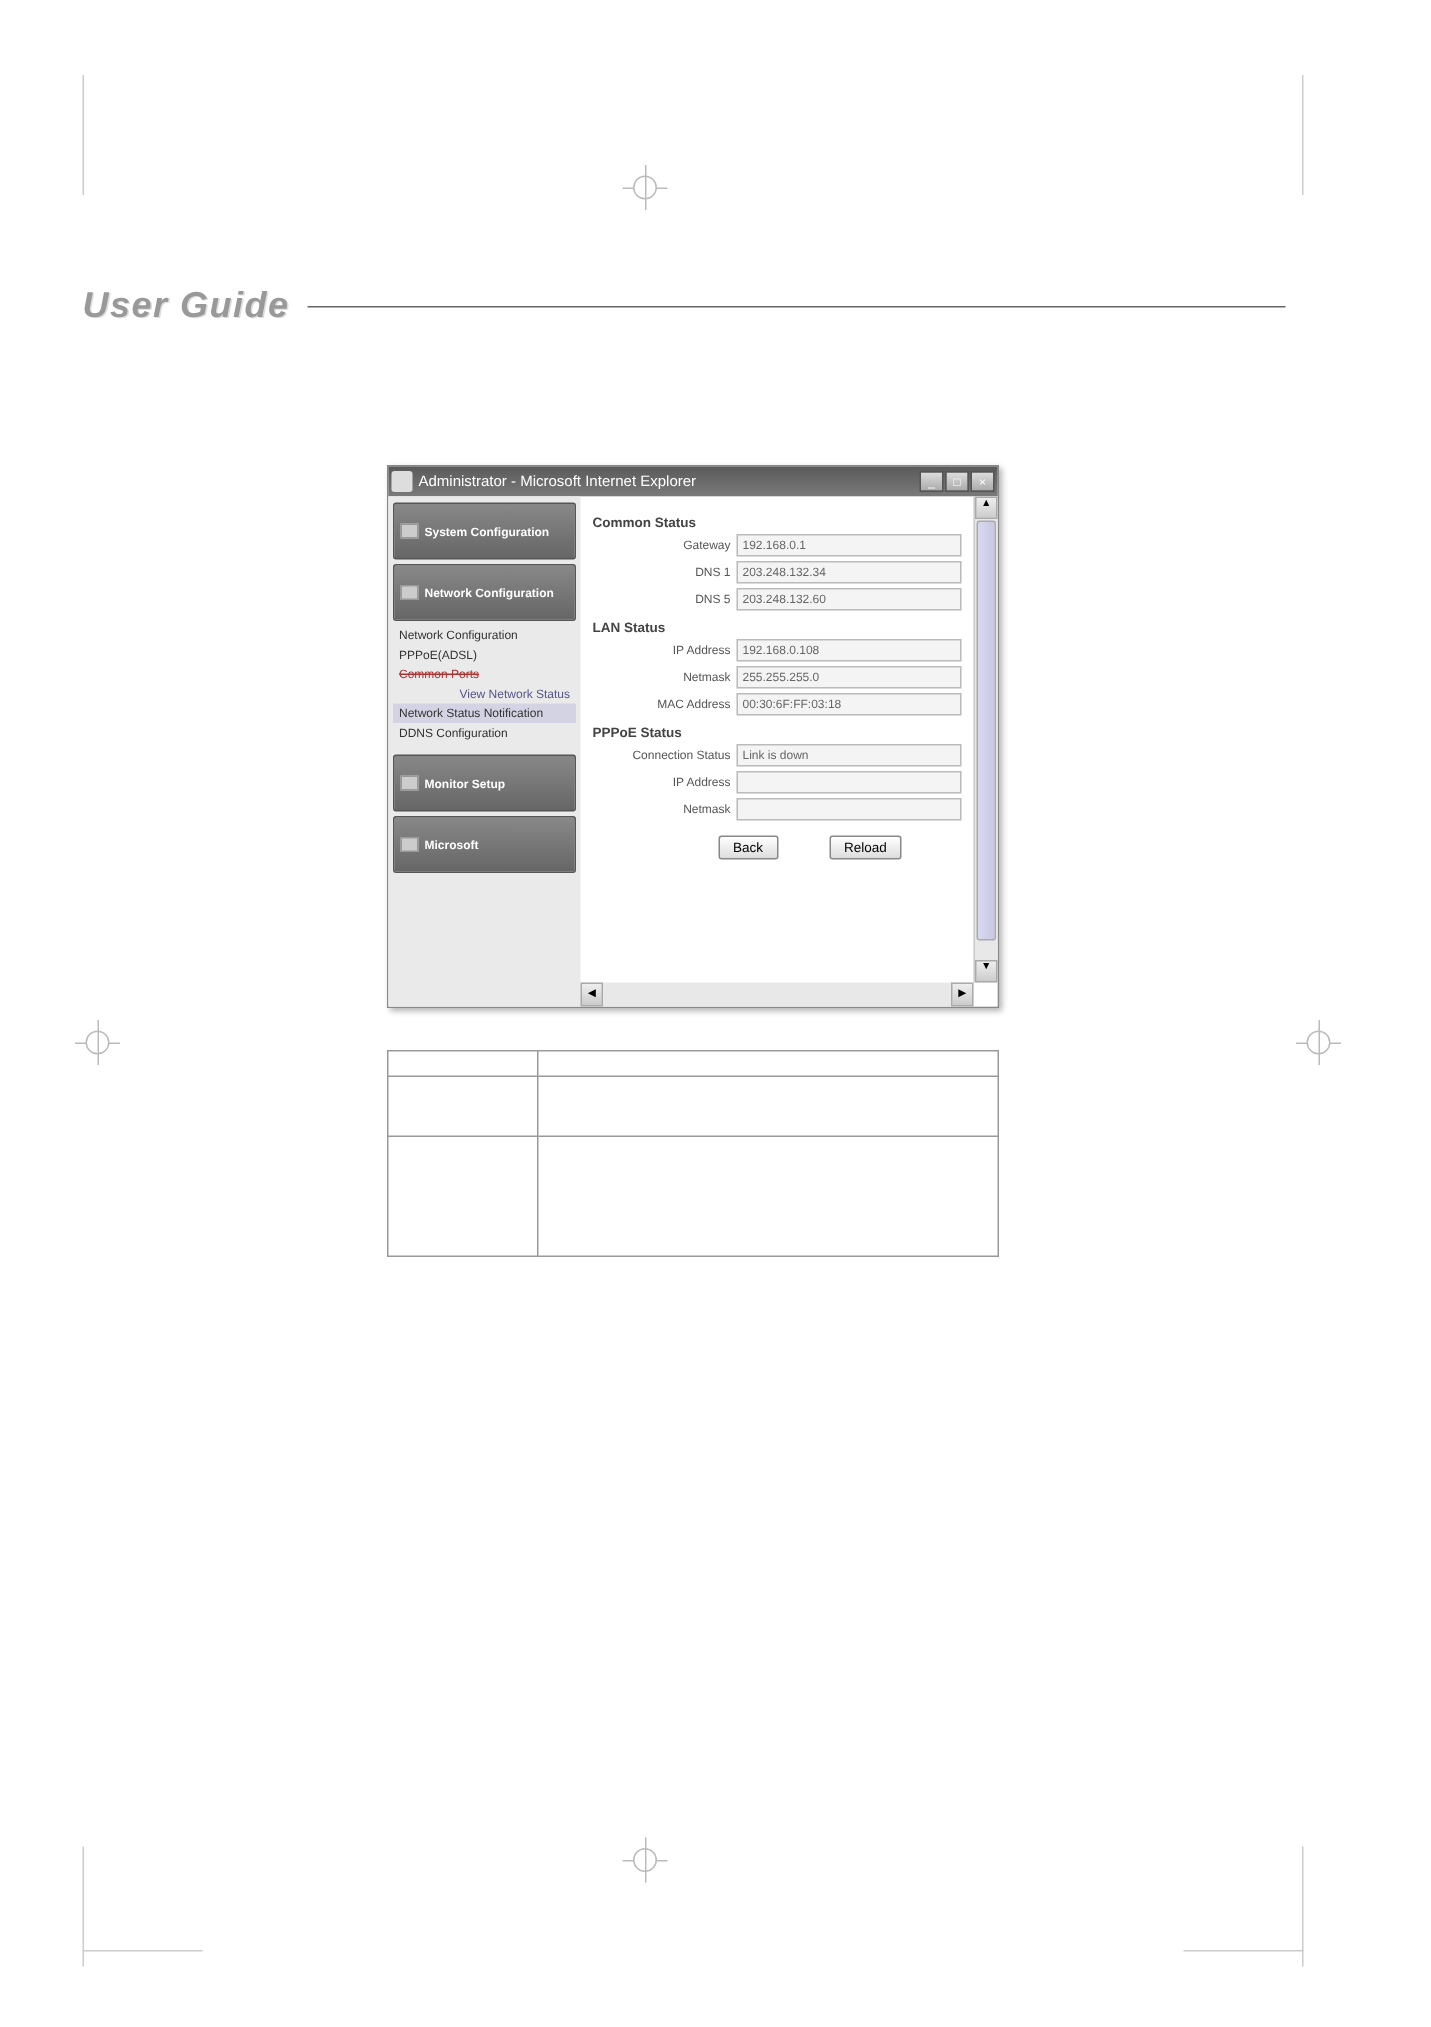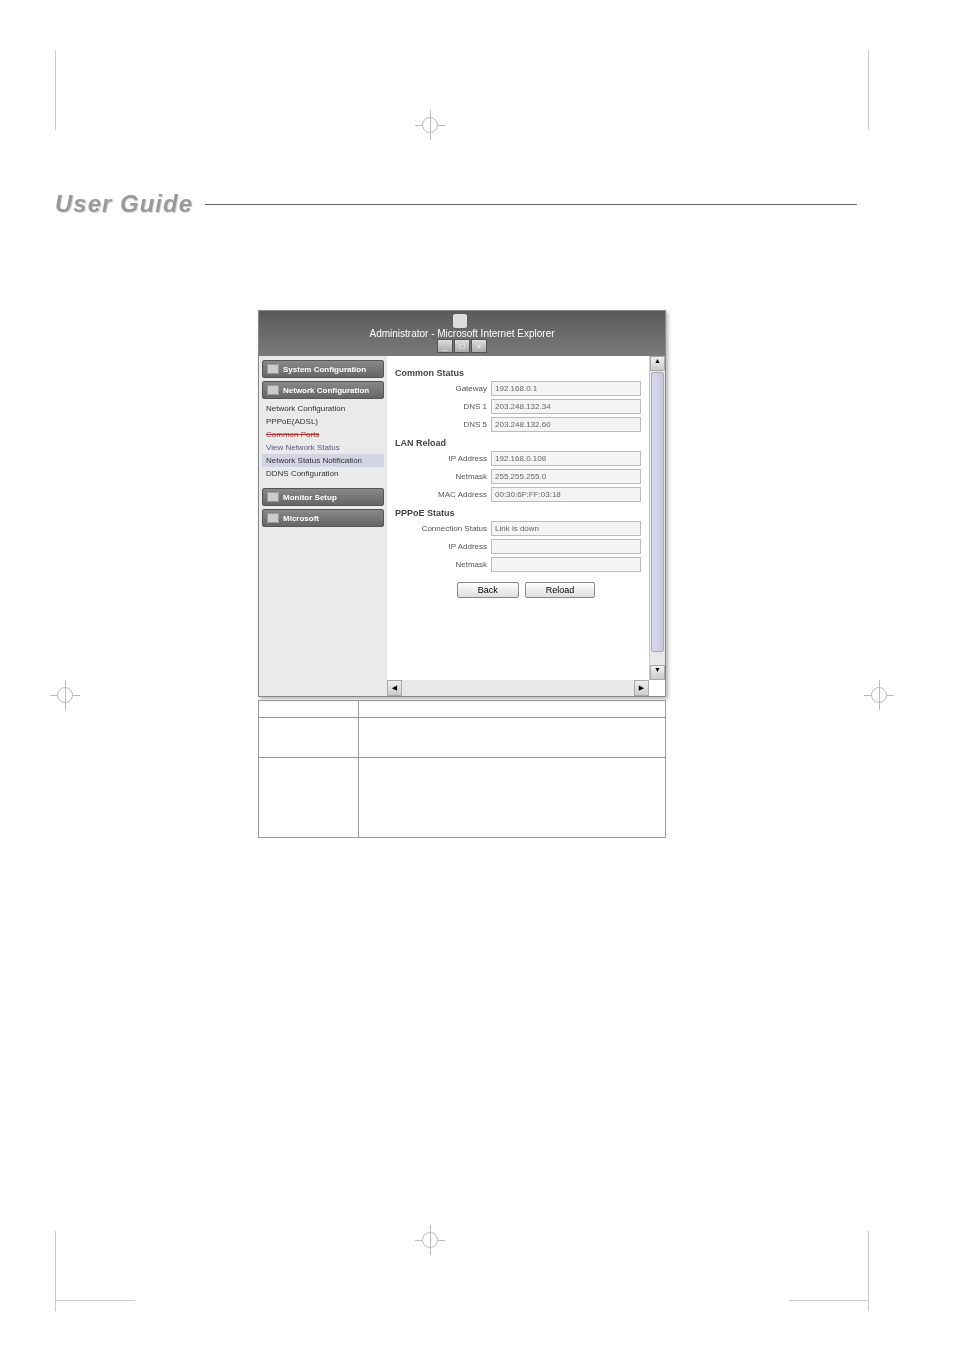--- a/index.html
+++ b/index.html
@@ -88,21 +88,20 @@
       border: 1px solid #888;
       box-shadow: 2px 2px 4px rgba(0,0,0,0.3);
     }
     .titlebar {
       background: linear-gradient(#5a5a5a, #7a7a7a);
       color: #fff;
       padding: 3px 2px;
       font-size: 10px;
       display: flex;
       align-items: center;
-      flex-direction: column;
     }
     .titlebar-icon {
       width: 14px;
       height: 14px;
       background: #ddd;
       margin-right: 4px;
       border-radius: 2px;
     }
     .titlebar-text { flex: 1; }
     .window-controls { display: flex; gap: 1px; }
@@ -123,21 +122,21 @@
     }
     .sidebar {
       width: 128px;
       background: #eaeaea;
       padding: 4px 3px;
       font-size: 9px;
     }
     .nav-section {
       background: linear-gradient(#888, #666);
       color: #fff;
-      padding: 3px 4px;
+      padding: 13px 4px;
       border: 1px solid #555;
       border-radius: 2px;
       margin-bottom: 3px;
       display: flex;
       align-items: center;
       gap: 4px;
       font-size: 8px;
       font-weight: bold;
     }
     .nav-icon {
@@ -147,21 +146,21 @@
       border: 1px solid #999;
     }
     .nav-sub {
       color: #333;
       padding: 2px 4px;
       font-size: 8px;
       cursor: pointer;
     }
     .nav-sub.active { background: rgba(120,120,200,0.2); }
     .nav-sub.strike { text-decoration: line-through; color: #a33; }
-    .nav-sub.current { color: #558; }
+    .nav-sub.current { color: #558; text-align: right; }
     .main-panel {
       flex: 1;
       padding: 6px 8px;
       font-size: 9px;
       color: #333;
       position: relative;
     }
     .panel-title {
       display: flex;
       align-items: center;
@@ -217,25 +216,26 @@
       padding: 0 3px;
       color: #666;
     }
     .btn-row {
       display: flex;
       gap: 6px;
       justify-content: center;
       margin-top: 10px;
     }
     .btn {
-      padding: 2px 20px;
+      padding: 2px 9px;
       font-size: 9px;
       background: linear-gradient(#fff,#ddd);
       border: 1px solid #888;
       border-radius: 2px;
+      margin-left: 28px;
     }
     .scrollbar-v {
       position: absolute;
       right: 0;
       top: 0;
       bottom: 16px;
       width: 16px;
       background: #e8e8e8;
       border-left: 1px solid #ccc;
     }
@@ -359,21 +359,21 @@
       </div>
       <div class="field-row">
         <span class="field-label">DNS 1</span>
         <input class="field-input" readonly="" value="203.248.132.34" style="">
       </div>
       <div class="field-row">
         <span class="field-label">DNS 5</span>
         <input class="field-input" readonly="" value="203.248.132.60" style="">
       </div>
 
-      <div class="section-label">LAN Reload</div>
+      <div class="section-label">LAN Status</div>
       <div class="field-row">
         <span class="field-label">IP Address</span>
         <input class="field-input" readonly="" value="192.168.0.108" style="">
       </div>
       <div class="field-row">
         <span class="field-label">Netmask</span>
         <input class="field-input" readonly="" value="255.255.255.0" style="">
       </div>
       <div class="field-row">
         <span class="field-label">MAC Address</span>

